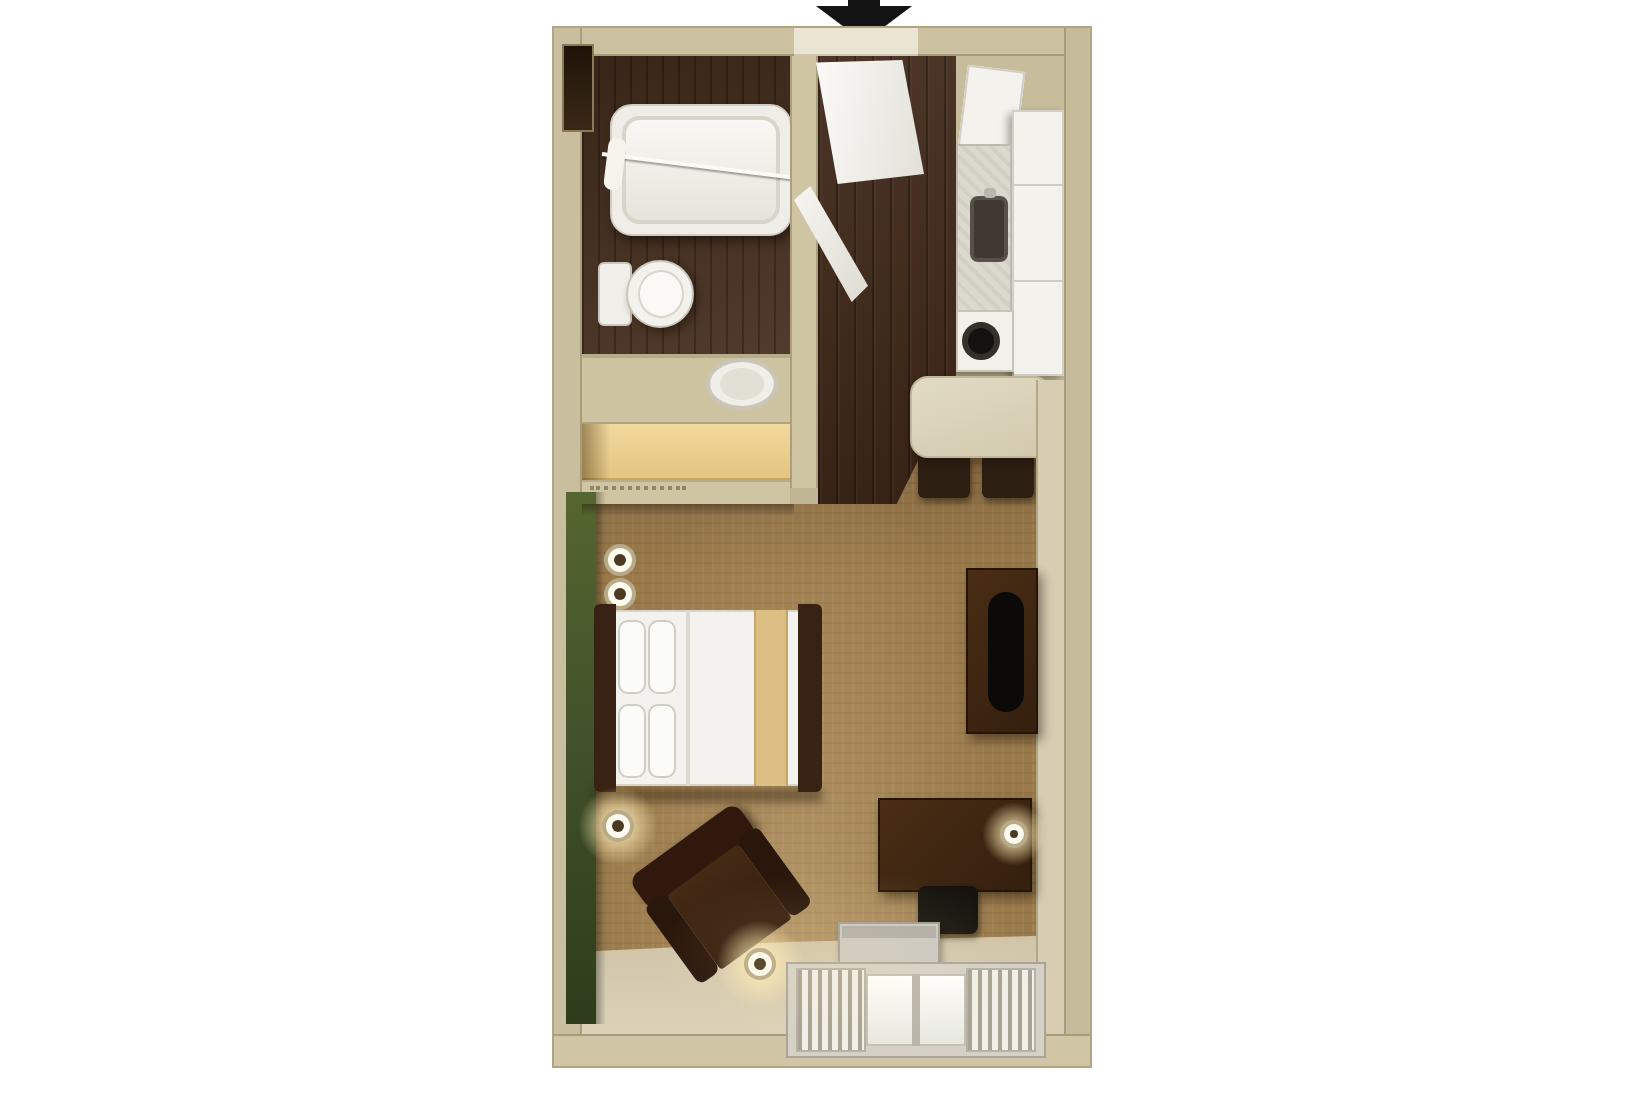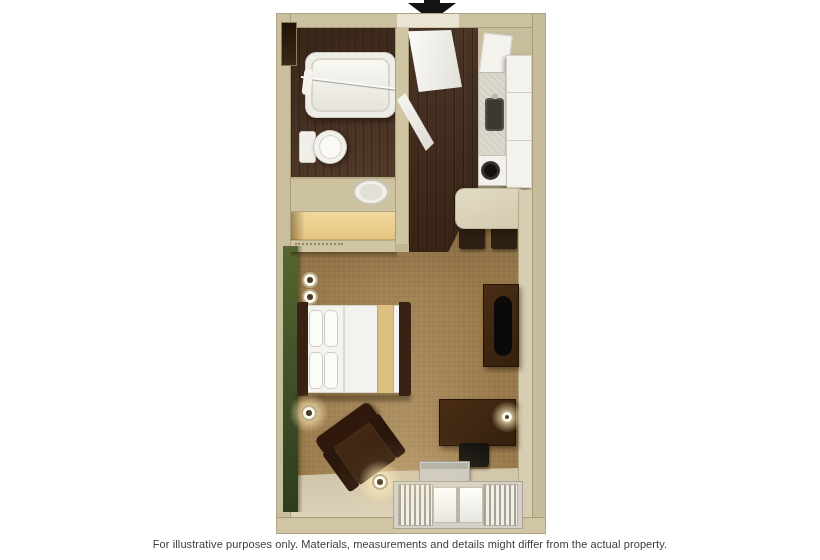--- a/index.html
+++ b/index.html
@@ -141,14 +141,13 @@
     <div class="a curtain" style="left:206px;top:470px;width:35px;height:42px;"></div>
     <div class="a" style="left:156px;top:473px;width:50px;height:36px;background:linear-gradient(180deg,#ffffff,#e7e7e0);border:1px solid #c3bfb3;box-sizing:border-box;"></div>
     <div class="a" style="left:179px;top:473px;width:4px;height:36px;background:#b9b5a9;"></div>
 
     <div class="a" style="left:131px;top:16px;width:54px;height:62px;background:linear-gradient(100deg,#fbfaf8,#e2e0d8);clip-path:polygon(0 2%,80% 0%,100% 92%,20% 100%);"></div>
     <div class="a" style="left:120px;top:79px;width:37px;height:58px;background:linear-gradient(120deg,#f6f5f1,#dddbd2);clip-path:polygon(0 12%,22% 0,100% 86%,78% 100%);"></div>
 
     <div class="a" style="left:50px;top:420px;width:190px;height:90px;background:radial-gradient(ellipse, rgba(255,232,175,.16), rgba(255,232,175,0) 70%);"></div>
   </div>
 
-  <div id="caption" class="a" style="left:0;top:538px;">For illustrative purposes only.  Materials, measurements and details might differ from the actual property.</div>
 </div>
 
 </body></html>

